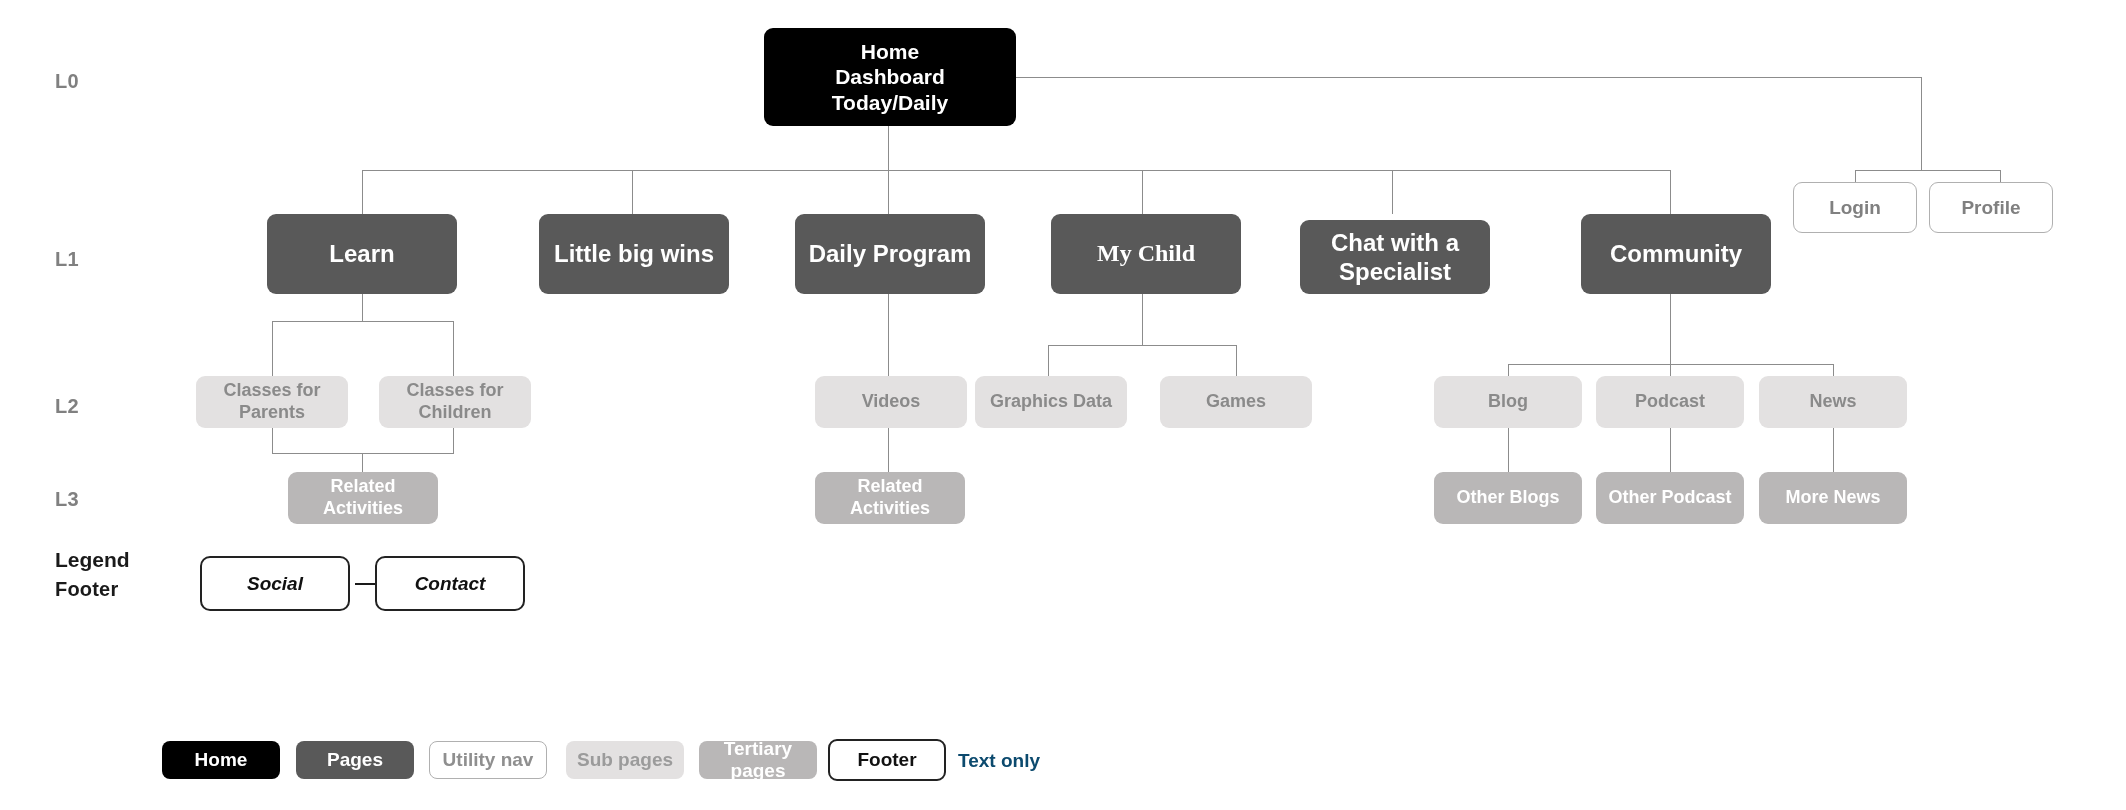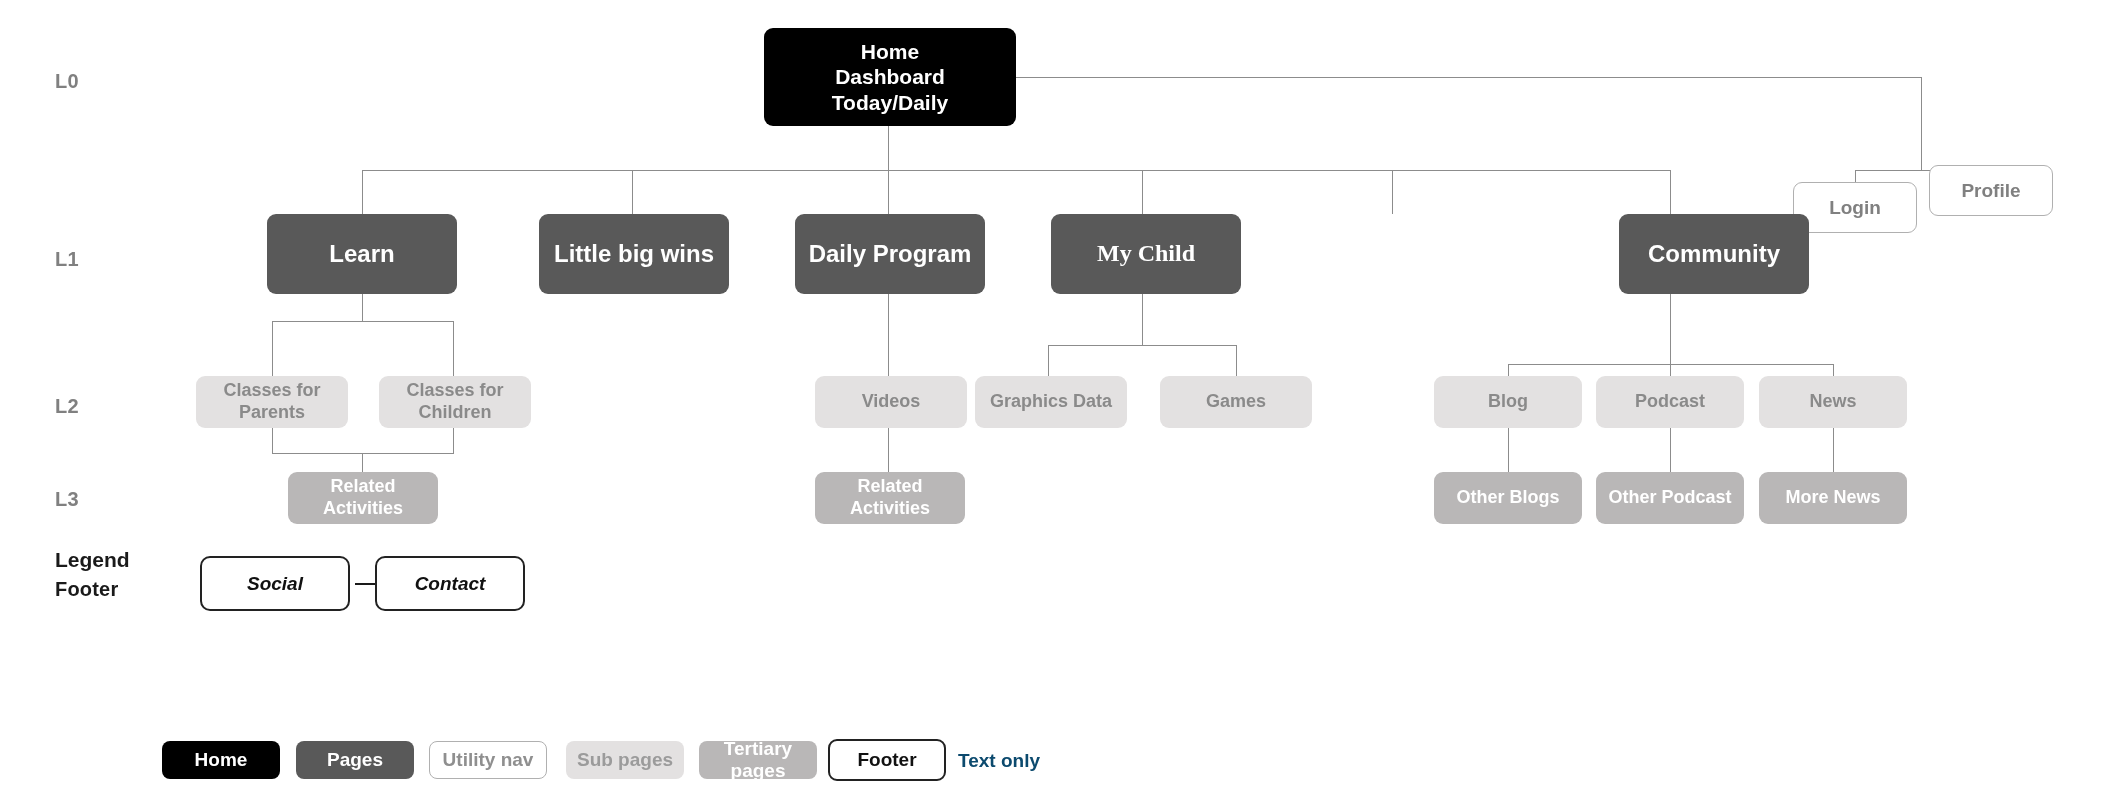--- a/index.html
+++ b/index.html
@@ -184,27 +184,28 @@
 
   <div class="node t-home" style="left:764px; top:28px; width:252px; height:98px;">
     <span>
       <span class="lbl">Home</span>
       <span class="lbl">Dashboard</span>
       <span class="lbl">Today/Daily</span>
     </span>
   </div>
 
   <div class="node t-utility" style="left:1793px; top:182px; width:124px; height:51px;">Login</div>
-  <div class="node t-utility" style="left:1929px; top:165px; width:124px; height:51px;">Profile</div>
+  <div class="node t-utility" style="left:1929px; top:182px; width:124px; height:51px;">Profile</div>
 
   <div class="node t-pages" style="left:267px; top:214px; width:190px; height:80px;">Learn</div>
   <div class="node t-pages" style="left:539px; top:214px; width:190px; height:80px;">Little big wins</div>
   <div class="node t-pages" style="left:795px; top:214px; width:190px; height:80px;">Daily Program</div>
   <div class="node t-pages" style="left:1051px; top:214px; width:190px; height:80px;font-family:Liberation Serif, serif;">My Child</div>
-  <div class="node t-pages" style="left:1581px; top:214px; width:190px; height:80px;margin-left:38px;">Community</div>
+  <div class="node t-pages" style="left:1300px; top:220px; width:190px; height:74px;">Chat with a Specialist</div>
+  <div class="node t-pages" style="left:1581px; top:214px; width:190px; height:80px;">Community</div>
 
   <div class="node t-sub" style="left:196px; top:376px; width:152px; height:52px;">Classes for Parents</div>
   <div class="node t-sub" style="left:379px; top:376px; width:152px; height:52px;">Classes for Children</div>
 
   <div class="node t-sub" style="left:815px; top:376px; width:152px; height:52px;">Videos</div>
   <div class="node t-sub" style="left:975px; top:376px; width:152px; height:52px;">Graphics Data</div>
   <div class="node t-sub" style="left:1160px; top:376px; width:152px; height:52px;">Games</div>
 
   <div class="node t-sub" style="left:1434px; top:376px; width:148px; height:52px;">Blog</div>
   <div class="node t-sub" style="left:1596px; top:376px; width:148px; height:52px;">Podcast</div>

